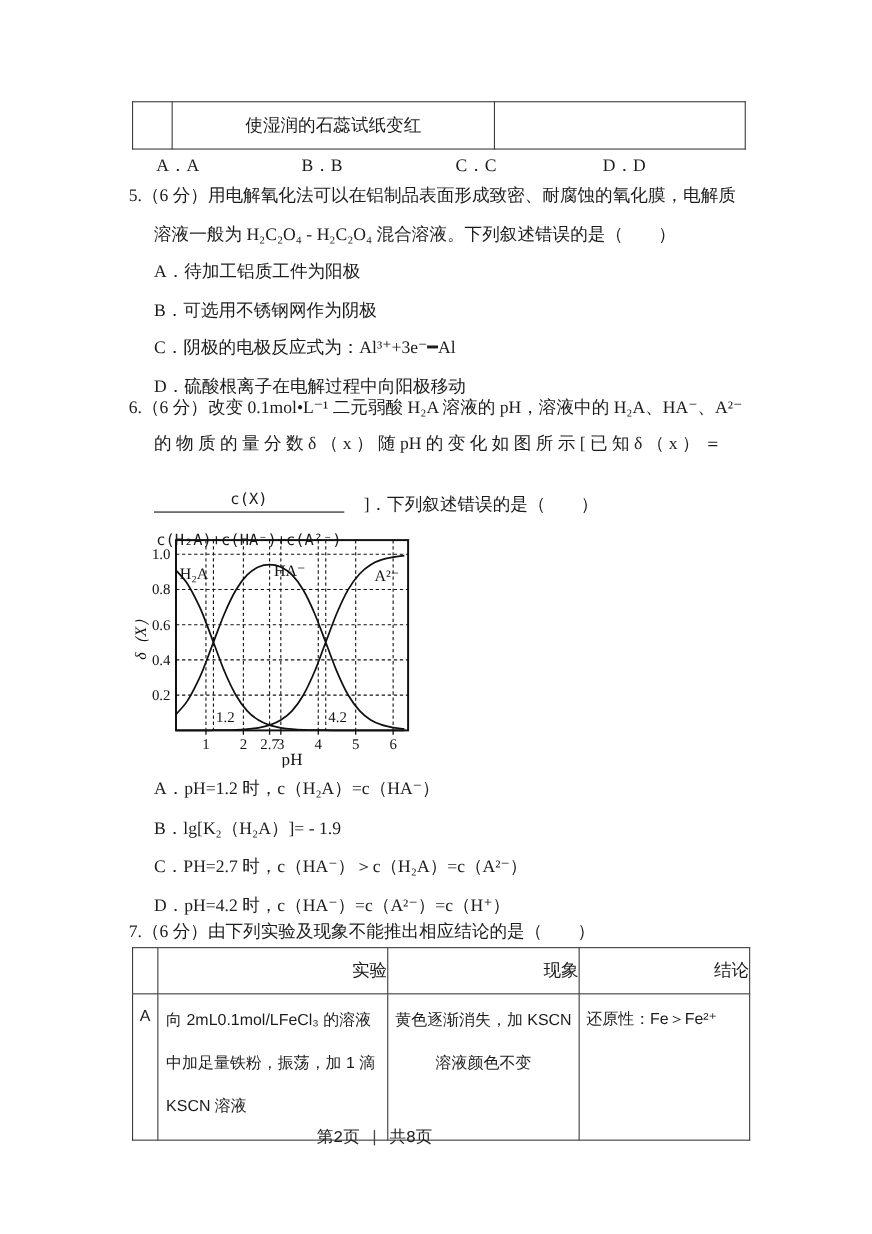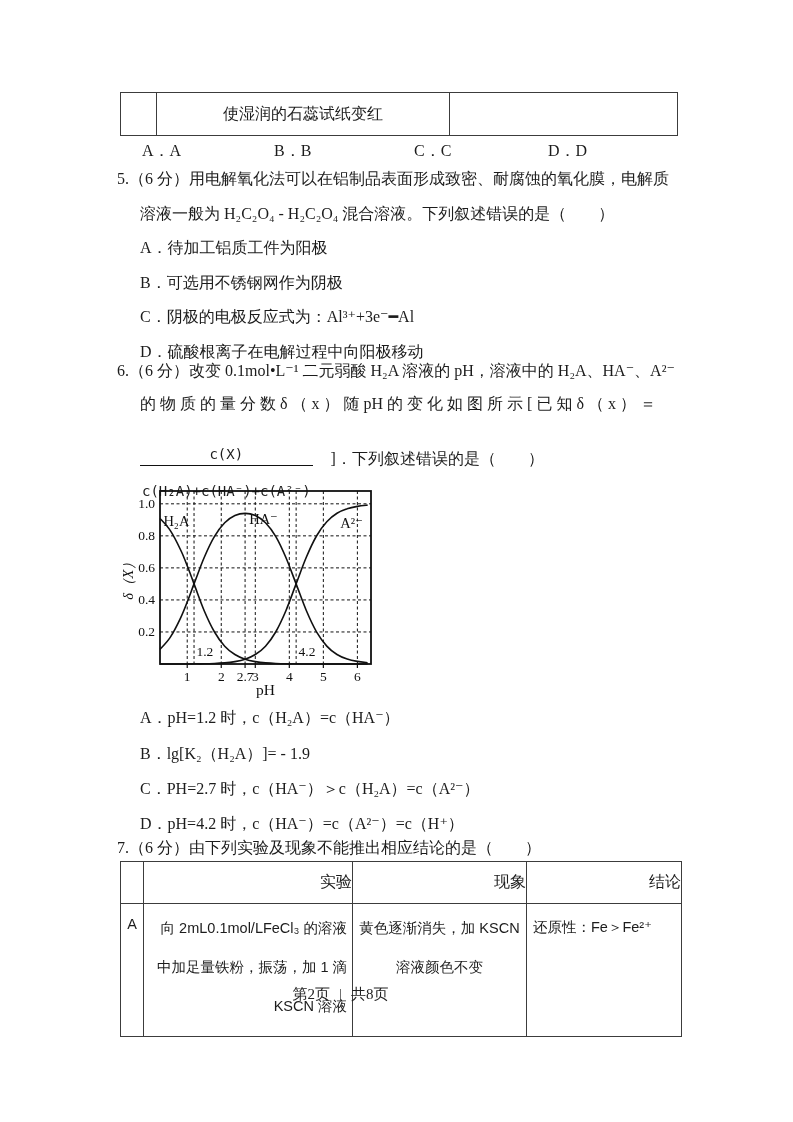--- a/index.html
+++ b/index.html
@@ -20,28 +20,28 @@
   .frac .num{padding:0 4px 2px 4px;line-height:17px;margin-top:27px;}
   .frac .den{border-top:1.6px solid #111;padding:17px 2px 0 2px;line-height:17px;}
   .after-frac{font-size:16px;margin-left:18px;}
   
   .q7-table{position:absolute;left:120px;top:861px;table-layout:fixed;}
   .q7-table td{border:1.6px solid #3c3c3c;padding:0;vertical-align:middle;}
   .q7-table .hdr td{height:41px;font-size:16px;text-align:right;}
   .q7-table .datarow td{height:120px;vertical-align:top;
       font-family:"Liberation Sans","DejaVu Sans",sans-serif;font-size:14.5px;}
   .q7-table .rowlabel{text-align:center;padding-top:12px !important;}
-  .cell-exp{padding:5px 5px 0 7px !important;line-height:39px;white-space:normal;text-align:right;}
+  .cell-exp{padding:5px 5px 0 7px !important;line-height:39px;white-space:normal;}
   .cell-phe{padding:5px 2px 0 2px !important;line-height:39px;text-align:center;white-space:normal;}
   .cell-con{padding:12px 2px 0 6px !important;line-height:22px;white-space:normal;}
   
   .chart-wrap{position:absolute;left:116px;top:484px;width:265px;height:214px;}
   svg text{font-family:"Liberation Serif","DejaVu Serif",serif;fill:#111;}
   
-  .footer{position:absolute;left:0;top:985px;width:681px;text-align:center;font-size:15px;color:#222;}
+  .footer{position:absolute;left:0;top:1024px;width:681px;text-align:center;font-size:15px;color:#222;font-family:Liberation Mono, monospace;}
   .footer .sep{margin:0 9px;color:#444;}
 </style>
 </head>
 <body>
 
 <div>
 
   <table class="top-table">
     <colgroup>
         <col style="width:36px">

